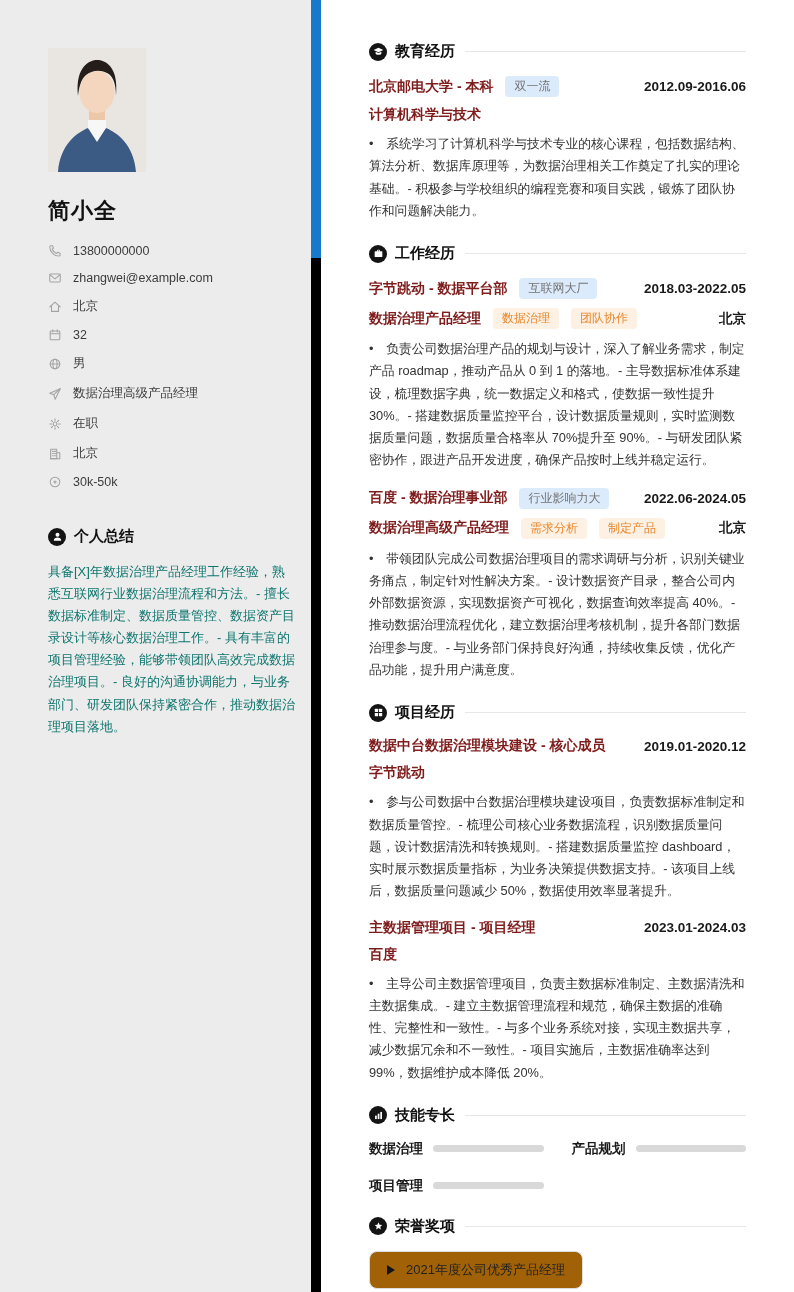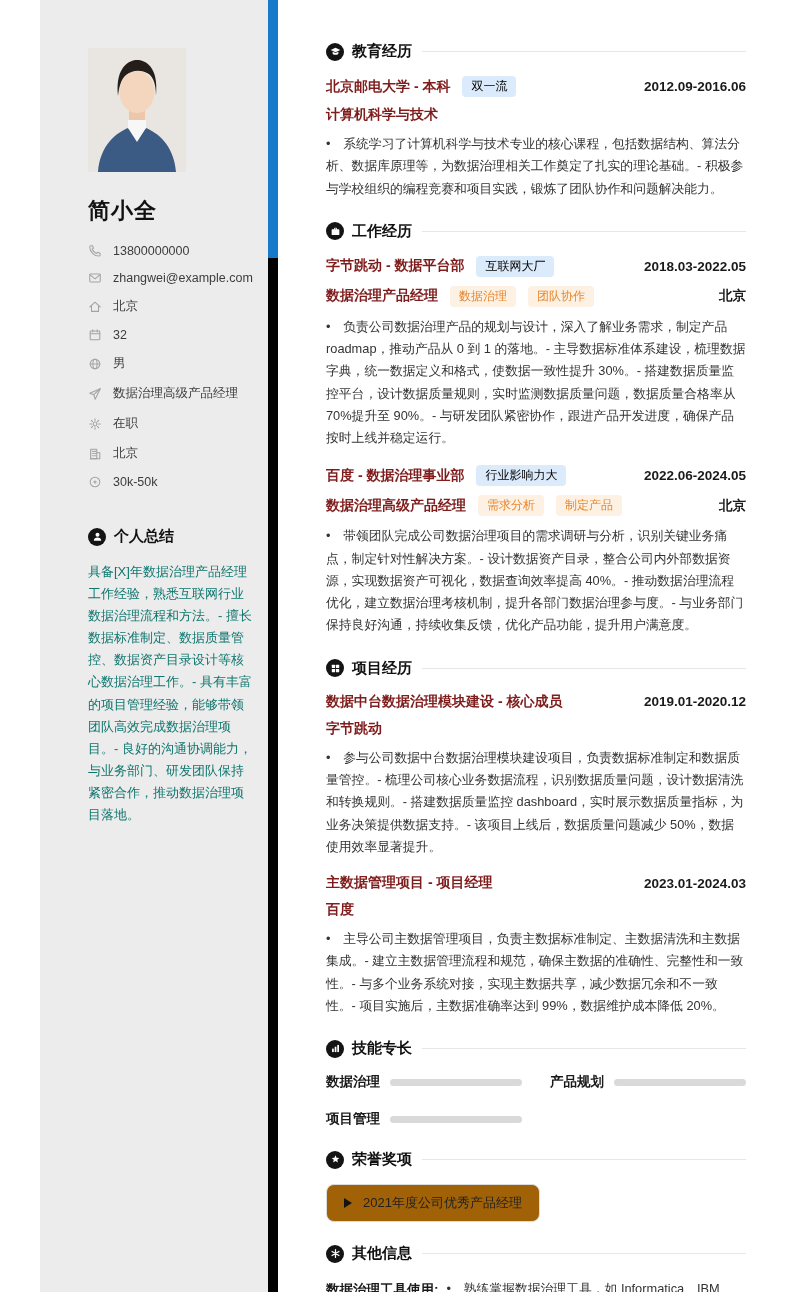--- a/index.html
+++ b/index.html
@@ -7,23 +7,22 @@
   body {
     width:794px; height:1292px; overflow:hidden;
     background:#ffffff;
     font-family:"Liberation Sans","DejaVu Sans",sans-serif;
     color:#1a1a1a;
   }
   .page { display:flex; width:794px; height:1292px; }
 
   
   .sidebar {
-    width:228px; flex-shrink:0; background:#ececec;
+    width:311px; flex-shrink:0; background:#ececec;
     padding:48px 16px 0 48px;
-    margin-left:40px;
   }
   .photo { width:98px; height:124px; overflow:hidden; }
   .photo svg { display:block; }
   .person-name { font-size:22px; font-weight:bold; color:#111; margin:24px 0 18px; letter-spacing:1px; }
   .contacts { list-style:none; margin:0; padding:0;text-align:center; }
   .contacts li { display:flex; align-items:center; margin-bottom:13px; }
   .c-icon { width:14px; height:14px; margin-right:11px; flex-shrink:0; }
   .c-icon svg { width:14px; height:14px; stroke:#a3a3a3; fill:none; stroke-width:1.2; stroke-linecap:round; stroke-linejoin:round; display:block; }
   .c-text { font-size:12.5px; color:#3c3c3c; }
 
@@ -43,21 +42,21 @@
   .badge { width:18px; height:18px; border-radius:50%; background:#141414;
            display:flex; align-items:center; justify-content:center; flex-shrink:0; margin-right:8px; }
   .badge svg { width:11px; height:11px; display:block; }
   .sec-title { font-size:15px; font-weight:bold; color:#111; }
   .rule { flex:1; height:1px; background:#e7e7e7; margin-left:10px; }
 
   .entry-row { display:flex; align-items:center; margin-bottom:9px; }
   .b13 { font-size:14px; font-weight:bold; color:#7f1d1d; }
   .date { margin-left:auto; font-size:13.5px; font-weight:bold; white-space:nowrap; }
   .tag { font-size:12px; padding:2px 9px; border-radius:4px; margin-left:12px; white-space:nowrap; }
-  .tag-blue   { background:#dcebfb; color:#000000; }
+  .tag-blue   { background:#dcebfb; color:#737373; }
   .tag-orange { background:#fdf1e3; color:#e8872e; }
   .desc { font-size:12.8px; color:#333; line-height:1.74; margin:3px 0 16px; }
 
   
   .skills-grid { display:grid; grid-template-columns:1fr 1fr; column-gap:28px; row-gap:19px; margin-bottom:4px; }
   .skill { display:flex; align-items:center; }
   .skill-name { font-size:13.5px; font-weight:bold; width:64px; flex-shrink:0; }
   .skill-track { flex:1; height:7px; background:#d9d9d9; border-radius:4px; overflow:hidden; }
   .skill-fill { height:100%; background:#1779c9; border-radius:4px; }
 

